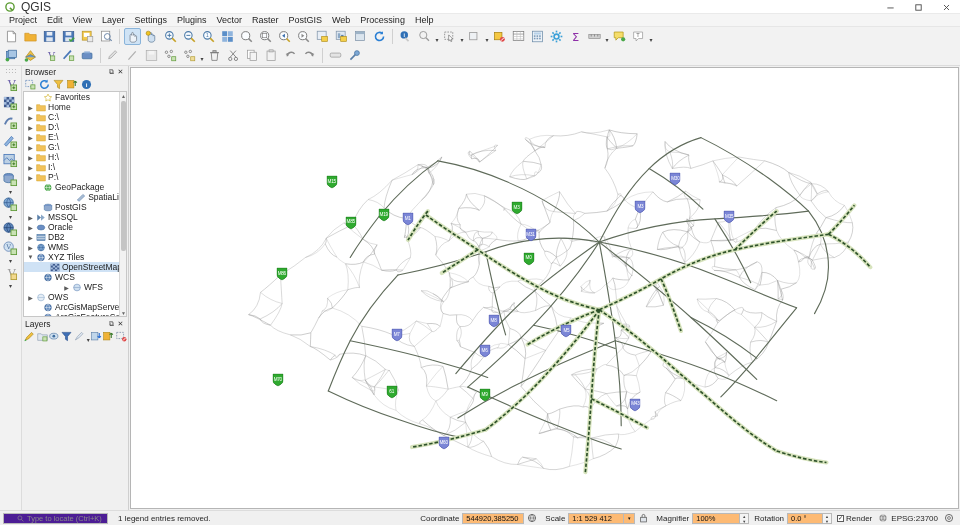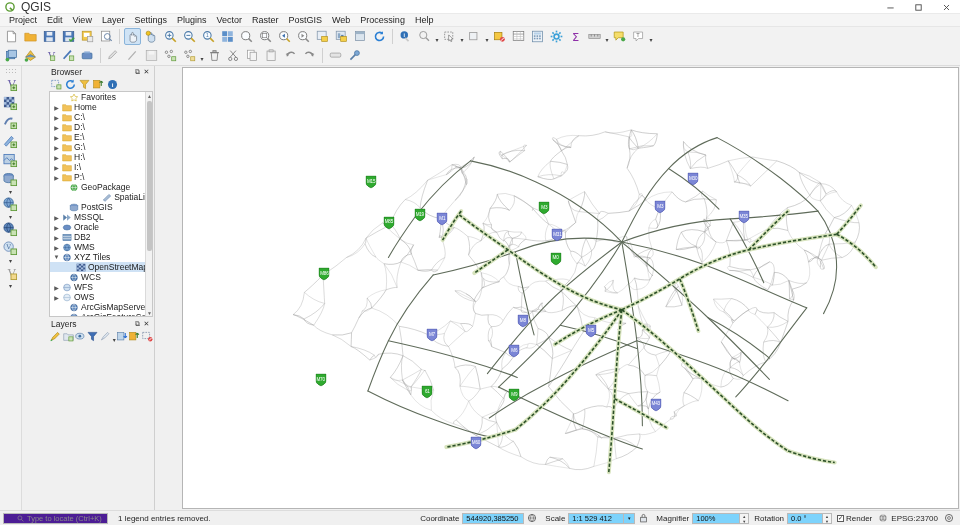--- a/index.html
+++ b/index.html
@@ -34,21 +34,21 @@
   .toolbar-area { background:#f2f2f2; border-bottom:1px solid #dcdcdc; }
   .toolbar-row { height:19px; display:flex; align-items:center; padding-left:2px; }
   .tbtn { width:17px; height:17px; display:flex; align-items:center; justify-content:center;
      margin:0 1px; border:1px solid transparent; border-radius:2px; }
   .tbtn.active { background:#cfe3f5; border-color:#8ab4da; }
   .tsep { width:1px; height:15px; background:#d0d0d0; margin:0 3px; }
   .caret { width:6px; height:15px; display:flex; align-items:flex-end; justify-content:center;
      font-size:6px; color:#444; padding-bottom:1px; }
 
   
-  .body-area { flex:1; display:flex; min-height:0;gap:26px; }
+  .body-area { flex:1; display:flex; min-height:0; }
 
   .left-rail { width:22px; background:#f2f2f2; border-right:1px solid #dcdcdc;
      display:flex; flex-direction:column; align-items:center; padding-top:2px; }
   .rail-grip { width:12px; height:5px; margin-bottom:2px;
      background-image: radial-gradient(#bcbcbc 40%, transparent 41%);
      background-size:3px 3px; }
   .rbtn { width:18px; height:18px; display:flex; align-items:center; justify-content:center;
      margin-bottom:1px; border:1px solid transparent; border-radius:2px; position:relative; }
 
   .panels { width:107px; background:#f0f0f0; display:flex; flex-direction:column;
@@ -92,21 +92,21 @@
 
   
   .statusbar { height:15px; background:#f0f0f0; border-top:1px solid #dcdcdc;
      display:flex; align-items:center; padding:0 3px; font-size:8px; color:#1f1f1f; }
   .locator { width:105px; height:11px; background:#4c1d95; border:1px solid #b9b9b9;
      display:flex; align-items:center; padding-left:13px; color:#8a8a8a; font-size:7.5px; }
   .locator .mag { margin-right:3px; color:#777; font-size:7px; }
   .status-msg { margin-left:10px; font-size:8px; color:#1f1f1f; }
   .sb-right { margin-left:auto; display:flex; align-items:center; }
   .sb-lbl { font-size:8px; margin:0 3px 0 5px; color:#1f1f1f; }
-  .sb-field { height:11px; background:#7dd3fc; border:1px solid #b9b9b9; display:flex;
+  .sb-field { height:11px; background:#fdba74; border:1px solid #b9b9b9; display:flex;
      align-items:center; padding:0 3px; font-size:7.5px; color:#111; }
   .sb-combo { display:flex; align-items:center; }
   .spin { width:9px; height:11px; border:1px solid #b9b9b9; border-left:none; background:#f4f4f4;
      display:flex; flex-direction:column; }
   .spin div { flex:1; display:flex; align-items:center; justify-content:center; font-size:4px; color:#444; }
   .sb-ico { width:12px; height:12px; display:flex; align-items:center; justify-content:center; margin:0 2px; }
 
   svg { display:block; }
 </style>
 </head>
@@ -837,21 +837,21 @@
               <div class="trow" style="padding-left: 9px;">
                 <span class="arrow"></span>
                 <span class="tico">
                   <svg width="10" height="9" viewBox="0 0 16 14">
                     <circle cx="8" cy="7" r="5.4" fill="#4f7bb0" stroke="#2f558c" stroke-width="0.9"></circle>
                     <path d="M2.6 7h10.8M8 1.6a8 8 0 000 10.8M8 1.6a8 8 0 010 10.8" fill="none" stroke="#fff" stroke-width="0.7"></path>
                   </svg>
                 </span>
                 <span class="tlabel">WCS</span>
               </div>
-              <div class="trow" style="padding-left: 2px;">
+              <div class="trow" style="padding-left: 2px; margin-left: 36px;">
                 <span class="arrow">▶</span>
                 <span class="tico">
                   <svg width="10" height="9" viewBox="0 0 16 14">
                     <circle cx="8" cy="7" r="5.4" fill="#cfe0f0" stroke="#6a8ab8" stroke-width="0.9"></circle>
                     <path d="M2.6 7h10.8" stroke="#6a8ab8" stroke-width="0.7"></path>
                   </svg>
                 </span>
                 <span class="tlabel">WFS</span>
               </div>
               <div class="trow" style="padding-left: 2px;">

